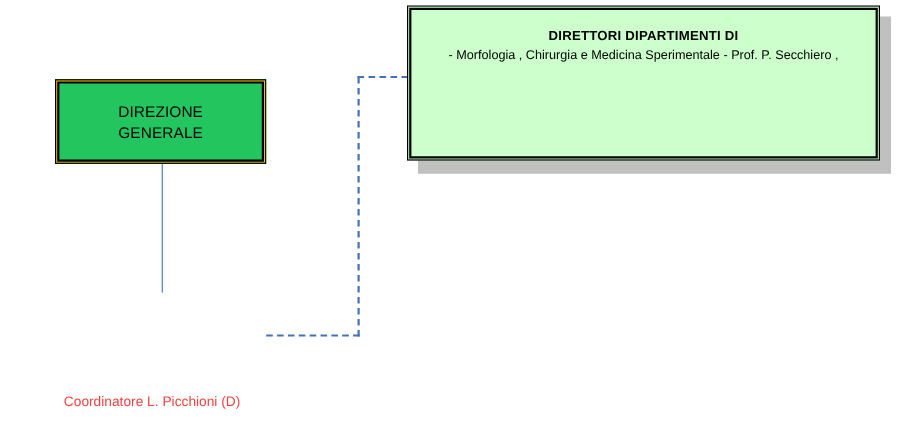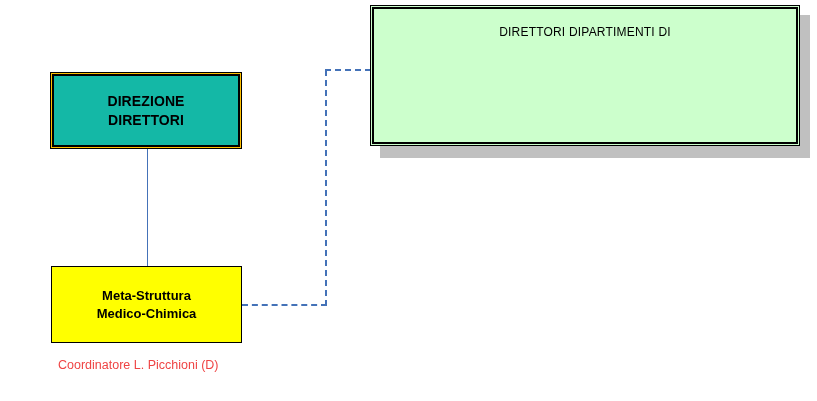--- a/index.html
+++ b/index.html
@@ -28,25 +28,25 @@
     text-align: center;
     color: #000000;
   }
 
   
   .node-direzione {
     left: 50px;
     top: 72px;
     width: 192px;
     height: 77px;
-    background: #14b8a6;
+    background: #22c55e;
     border: 1px solid #000000;
     box-shadow: inset 0 0 0 1px #ffc000, inset 0 0 0 3px #000000;
     font-size: 14px;
-    font-weight: bold;
+    font-weight: normal;
     line-height: 1.32;
     letter-spacing: 0.1px;
   }
 
   
   .node-meta {
     left: 51px;
     top: 266px;
     width: 191px;
     height: 77px;
@@ -72,21 +72,21 @@
     width: 430px;
     height: 141px;
     background: #ccffcc;
     border: 1px solid #000000;
     box-shadow: inset 0 0 0 1px #ccffcc, inset 0 0 0 3px #000000;
     justify-content: flex-start;
     padding-top: 19px;
   }
   .direttori-title {
     font-size: 12px;
-    font-weight: normal;
+    font-weight: bold;
     letter-spacing: 0.2px;
     margin-bottom: 4px;
   }
   .direttori-line {
     font-size: 11.5px;
     font-weight: normal;
     line-height: 1.52;
     white-space: nowrap;
   }
 
@@ -140,29 +140,26 @@
 <div id="canvas">
 
   <div class="conn-solid-vertical"></div>
 
   <div class="conn-dash-h-bottom"></div>
   <div class="conn-dash-v"></div>
   <div class="conn-dash-h-top"></div>
 
   <div class="node node-direzione">
     <span>DIREZIONE</span>
-    <span>DIRETTORI</span>
+    <span>GENERALE</span>
   </div>
 
-  <div class="node node-meta">
-    <span>Meta-Struttura</span>
-    <span>Medico-Chimica</span>
-  </div>
 
   <div class="caption">Coordinatore L. Picchioni (D)</div>
 
   <div class="node-direttori-shadow"></div>
 
   <div class="node node-direttori">
     <div class="direttori-title">DIRETTORI DIPARTIMENTI DI</div>
+    <div class="direttori-line">-  Morfologia , Chirurgia e Medicina Sperimentale  -  Prof. P. Secchiero ,</div>
   </div>
 
 </div>
 
 </body></html>

